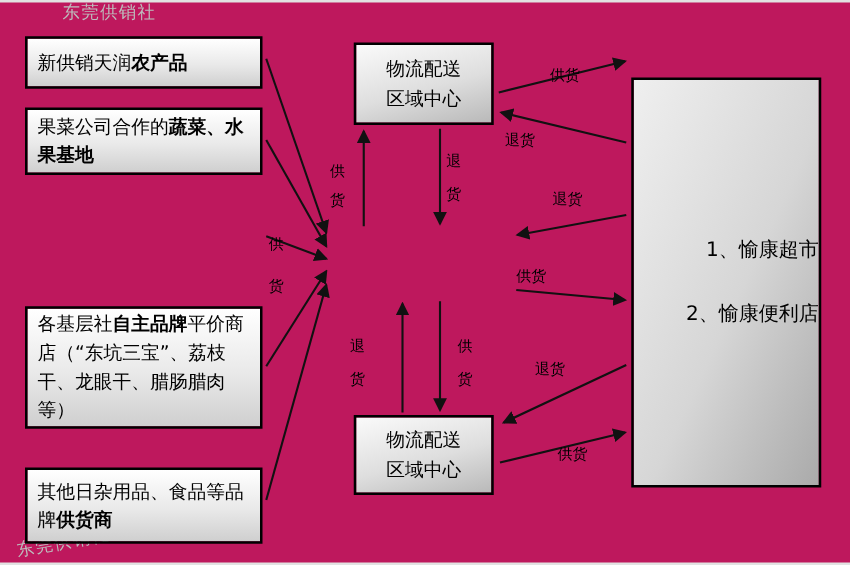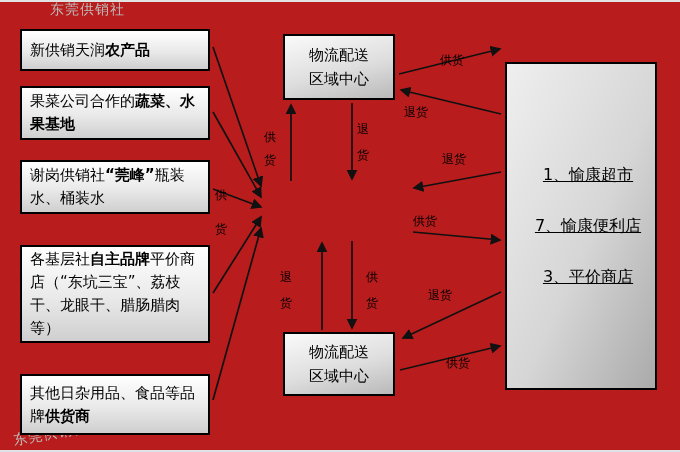--- a/index.html
+++ b/index.html
@@ -1,38 +1,37 @@
 <!DOCTYPE html>
 <html><head>
 <meta charset="utf-8">
 <style>
   html,body{margin:0;padding:0;background:#fff;}
   .stage{
-    position:relative;width:680px;height:452px;background:#b91c1c;overflow:hidden;
+    position:relative;width:680px;height:452px;background:#be185d;overflow:hidden;
     font-family:"DejaVu Sans","Liberation Sans",sans-serif;color:#000;
     border-top:2px solid #e2e2e2;border-bottom:2px solid #e2e2e2;box-sizing:border-box;
   }
   .box{
     position:absolute;border:2px solid #000;box-sizing:border-box;
     display:flex;align-items:center;color:#000;
   }
   .supplier{
     left:20px;width:190px;padding:19px 8px;font-size:15px;line-height:23px;
     background:linear-gradient(180deg,#ffffff 0%,#e9e9e9 55%,#cfcfcf 100%);
   }
   .center-box{
     justify-content:center;text-align:right;white-space:pre-line;
     font-size:15px;line-height:24px;
     background:linear-gradient(165deg,#fafafa 0%,#dedede 55%,#b9b9b9 100%);
   }
   .stores-box{
-    flex-direction:column;align-items:center;justify-content:center;
+    flex-direction:column;align-items:flex-end;justify-content:center;
     gap:30px;padding-left:14px;font-size:16px;
     background:linear-gradient(115deg,#efefef 0%,#d6d6d6 55%,#aaaaaa 100%);
-    text-decoration:underline;
   }
   .flow-label{
     position:absolute;font-size:12px;color:#000;white-space:pre-line;text-align:left;
   }
   .vlh23{line-height:23px;}
   .vlh26{line-height:26px;}
   .vlh34{line-height:34px;}
   .watermark{
     position:absolute;color:#bdbdbd;font-size:14px;letter-spacing:1px;
   }
@@ -76,39 +75,35 @@
 
   <div class="watermark" style="left:50px;top:-1px;">东莞供销社</div>
   <div class="watermark wm-bottom" style="left:12px;top:430px;">东莞供销社</div>
 
   <div class="box supplier" style="top:27px;height:36px;">
       <span><span>新供销天润</span><span style="font-weight: bold;">农产品</span></span>
     </div>
   <div class="box supplier" style="top:84px;height:54px;">
       <span><span>果菜公司合作的</span><span style="font-weight: bold;">蔬菜、水果基地</span></span>
     </div>
-  <div class="box supplier" style="top:158px;height:54px;">
-      <span><span>谢岗供销社</span><span style="font-weight: bold;">“莞峰”</span><span>瓶装水、桶装水</span></span>
-    </div>
   <div class="box supplier" style="top:243px;height:98px;">
       <span><span>各基层社</span><span style="font-weight: bold;">自主品牌</span><span>平价商店（“东坑三宝”、荔枝干、龙眼干、腊肠腊肉等）</span></span>
     </div>
   <div class="box supplier" style="top:372px;height:61px;">
       <span><span>其他日杂用品、食品等品牌</span><span style="font-weight: bold;">供货商</span></span>
     </div>
 
   <div class="box center-box" style="left:283px;top:32px;width:112px;height:66px;">物流配送
 区域中心</div>
   <div class="box center-box" style="left:283px;top:330px;width:112px;height:64px;">物流配送
 区域中心</div>
 
   <div class="box stores-box" style="left:505px;top:60px;width:152px;height:328px;">
     <div>1、愉康超市</div>
-    <div>7、愉康便利店</div>
-    <div>3、平价商店</div>
+    <div>2、愉康便利店</div>
   </div>
 
   <div class="flow-label vlh34" style="left:215px;top:176px;">供
 货</div>
   <div class="flow-label vlh23" style="left:264px;top:124px;">供
 货</div>
   <div class="flow-label vlh26" style="left:357px;top:114px;">退
 货</div>
   <div class="flow-label vlh26" style="left:280px;top:262px;">退
 货</div>

